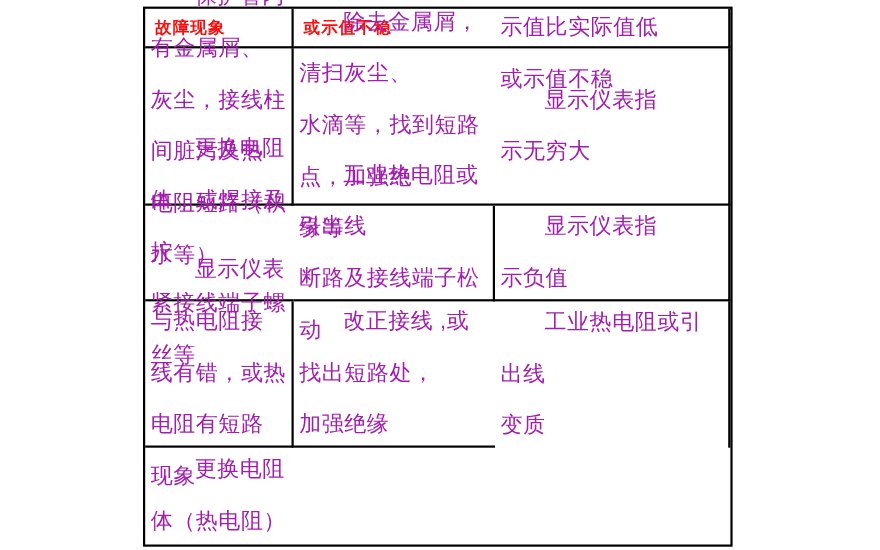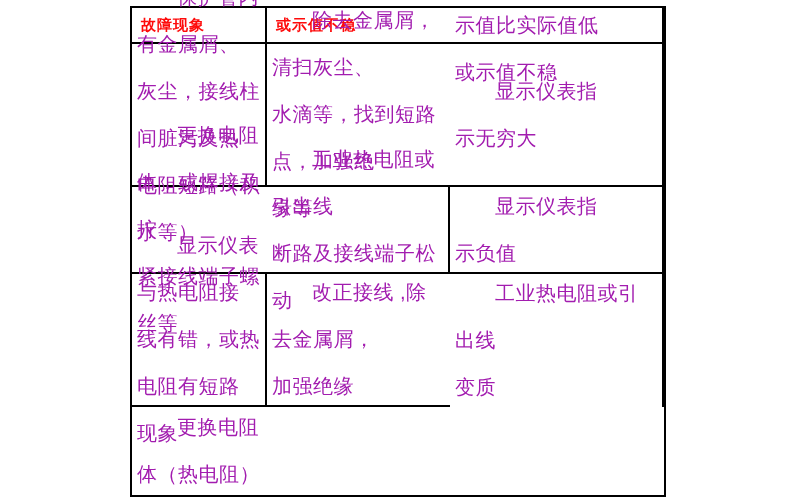--- a/index.html
+++ b/index.html
@@ -101,21 +101,21 @@
     <div class="cell body-cell">
       <p>显示仪表指
 示负值</p>
     </div>
     <div class="cell body-cell">
       <p>显示仪表与热电阻接
 线有错，或热电阻有短路
 现象</p>
     </div>
     <div class="cell body-cell last-col">
-      <p>改正接线 ,除去金属屑，
+      <p>改正接线 ,或找出短路处，
 加强绝缘</p>
     </div>
 
     <div class="cell body-cell last-row">
       <p>工业热电阻或引出线
 变质</p>
     </div>
     <div class="cell body-cell last-col last-row">
       <p>更换电阻体（热电阻）</p>
     </div>

